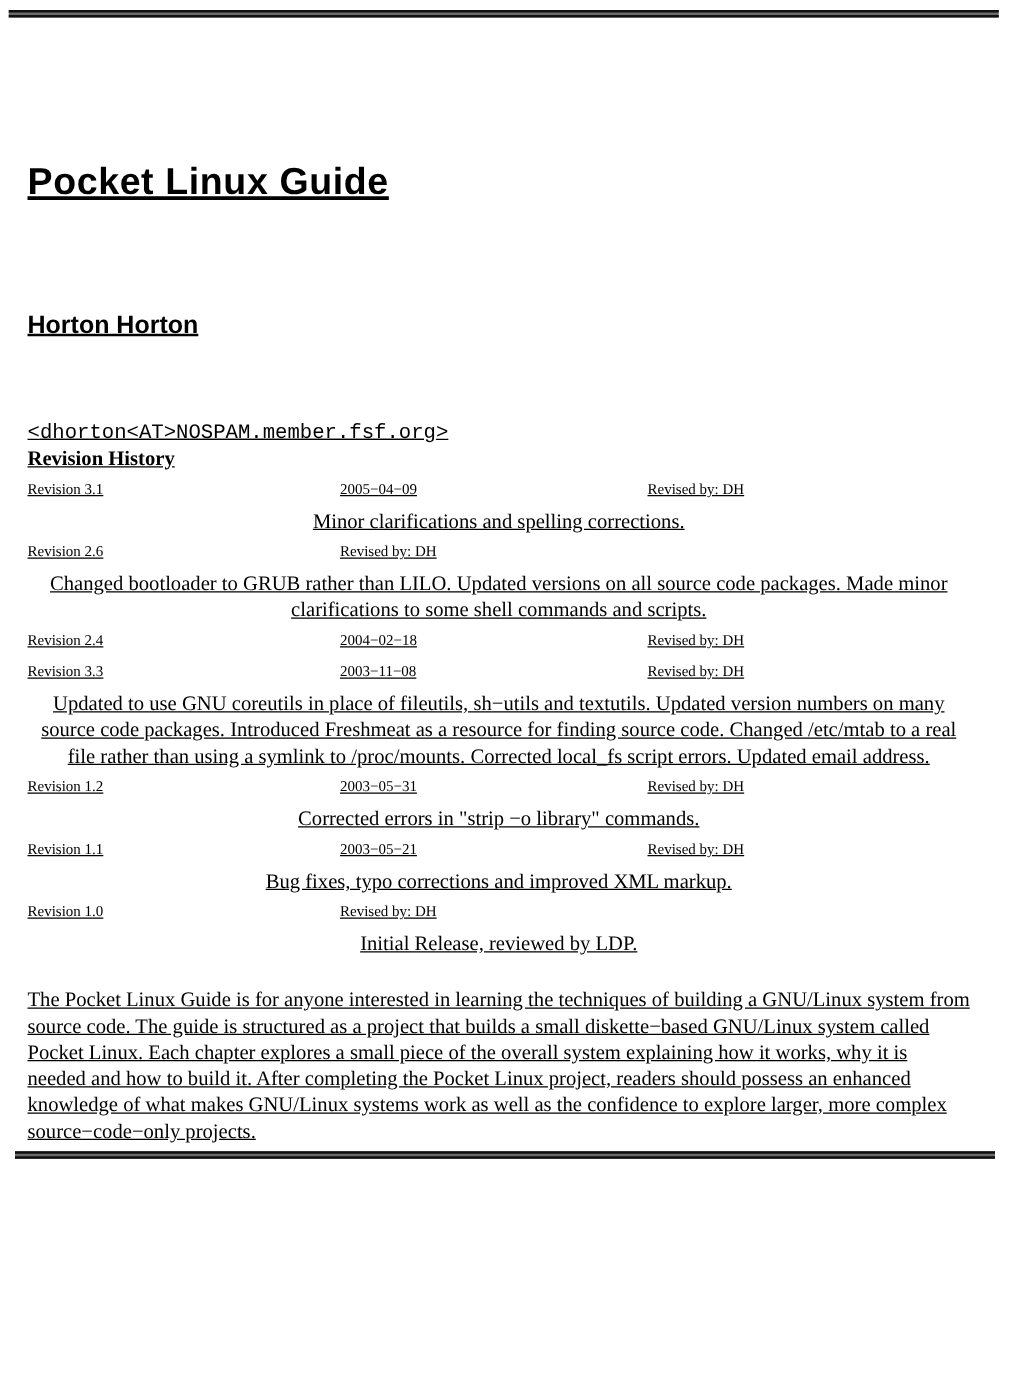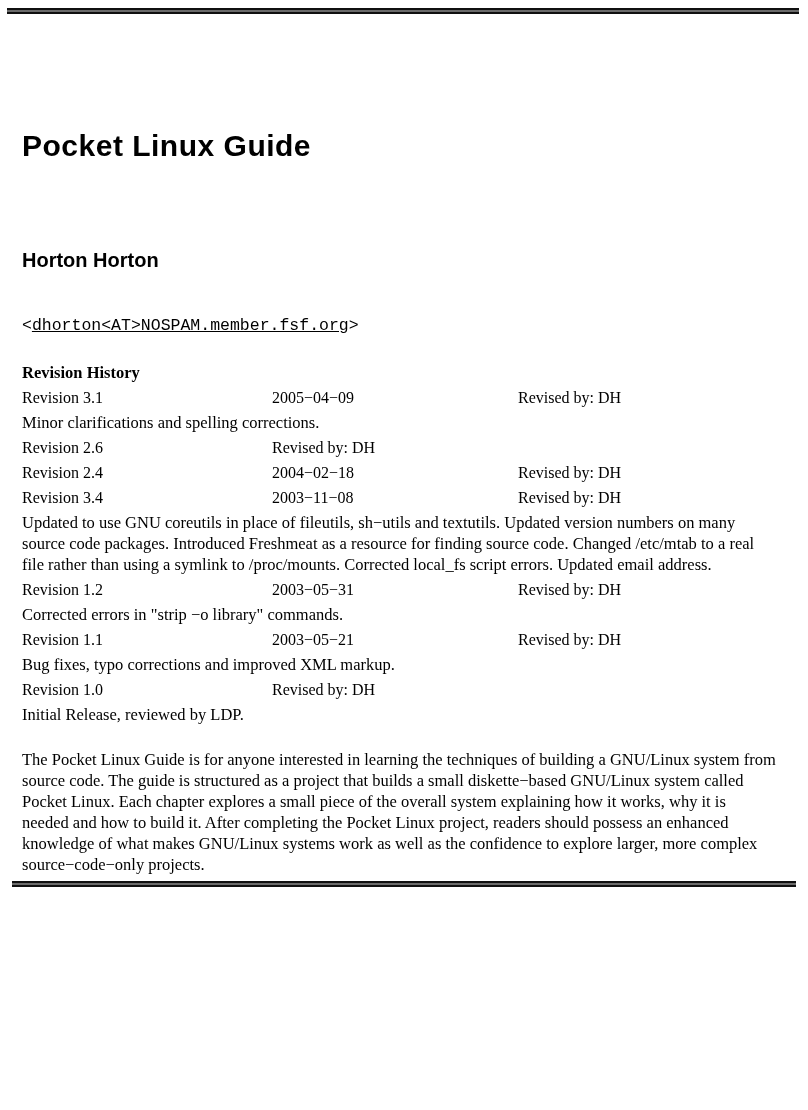--- a/index.html
+++ b/index.html
@@ -21,65 +21,66 @@
     border-bottom: 2px solid #101010;
   }
   .rule-top {
     margin: 8px 9px 0 7px;
   }
   .rule-bottom {
     margin: 6px 12px 0 12px;
   }
   .content {
     padding: 0 32px 0 22px;
+    text-decoration: underline;
   }
   h1.doc-title {
     margin: 114px 0 0 0;
     font-family: "Liberation Sans", "DejaVu Sans", sans-serif;
     font-weight: bold;
     font-size: 30px;
     line-height: 36px;
     letter-spacing: 0.5px;
   }
   h2.doc-author {
     margin: 84px 0 0 0;
     font-family: "Liberation Sans", "DejaVu Sans", sans-serif;
     font-weight: bold;
     font-size: 20px;
     line-height: 24px;
   }
   .email-line {
-    margin-top: 44px;
+    margin-top: 64px;
     font-family: "Liberation Mono", "DejaVu Sans Mono", monospace;
     font-size: 16.5px;
     line-height: 20px;
     white-space: nowrap;
   }
   .email-line a {
     color: #000000;
     text-decoration: underline;
   }
   .revhistory-heading {
-    margin-top: 26px;
     font-size: 16.5px;
     line-height: 21px;
     font-weight: bold;
   }
   .rev-row {
     margin-top: 4px;
     display: grid;
     grid-template-columns: 250px 246px 1fr;
-    font-size: 16px;
+    font-size: 12px;
     line-height: 21px;
   }
   .rev-desc {
     margin: 4px 0 0 0;
     max-width: 770px;
     font-size: 16.5px;
     line-height: 21px;
+    text-align: center;
   }
   .abstract {
     margin: 24px 0 0 0;
     max-width: 770px;
     font-size: 16.5px;
     line-height: 21px;
   }
 </style>
 </head>
 <body>
@@ -100,29 +101,30 @@
     <span>Revision 3.1</span>
     <span>2005−04−09</span>
     <span>Revised by: DH</span>
   </div>
   <p class="rev-desc">Minor clarifications and spelling corrections.</p>
 
   <div class="rev-row">
     <span>Revision 2.6</span>
     <span>Revised by: DH</span>
   </div>
+  <p class="rev-desc">Changed bootloader to GRUB rather than LILO. Updated versions on all source code packages. Made minor clarifications to some shell commands and scripts.</p>
 
   <div class="rev-row">
     <span>Revision 2.4</span>
     <span>2004−02−18</span>
     <span>Revised by: DH</span>
   </div>
 
   <div class="rev-row">
-    <span>Revision 3.4</span>
+    <span>Revision 3.3</span>
     <span>2003−11−08</span>
     <span>Revised by: DH</span>
   </div>
   <p class="rev-desc">Updated to use GNU coreutils in place of fileutils, sh−utils and textutils. Updated version numbers on many source code packages. Introduced Freshmeat as a resource for finding source code. Changed /etc/mtab to a real file rather than using a symlink to /proc/mounts. Corrected local_fs script errors. Updated email address.</p>
 
   <div class="rev-row">
     <span>Revision 1.2</span>
     <span>2003−05−31</span>
     <span>Revised by: DH</span>
   </div>

